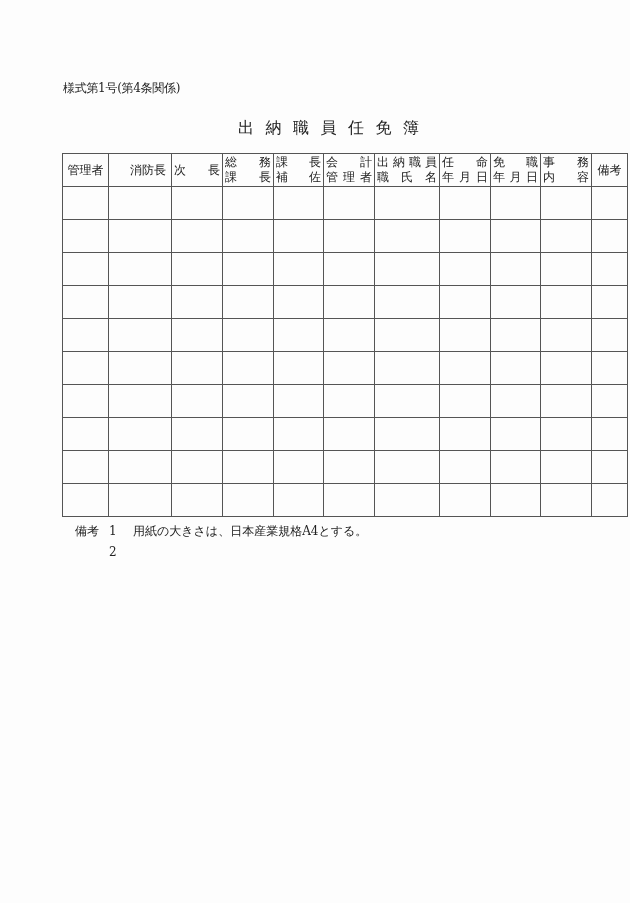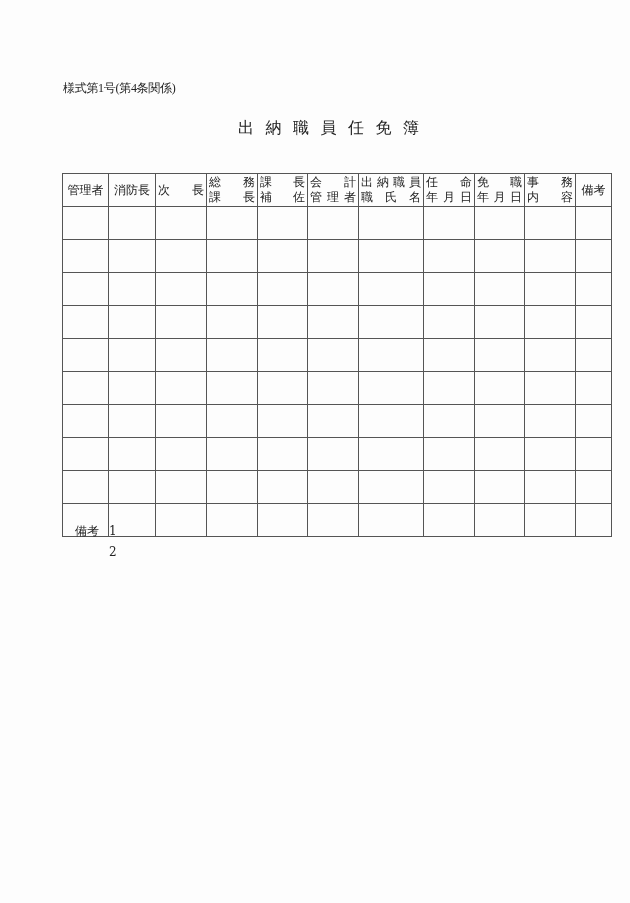--- a/index.html
+++ b/index.html
@@ -1,19 +1,19 @@
 <!DOCTYPE html>
 <html><head>
 <meta charset="utf-8">
 <style>
   html, body { margin:0; padding:0; }
   body { width:630px; height:903px; background:#fdfdfd; position:relative; font-family:"DejaVu Serif","Liberation Serif",serif; color:#222; overflow:hidden; }
-  .form-no { position:absolute; left:63px; top:80px; font-size:12px; letter-spacing:-0.3px;font-family:Liberation Serif, serif; }
+  .form-no { position:absolute; left:63px; top:80px; font-size:12px; letter-spacing:-0.3px; }
   .title { position:absolute; left:238px; top:118px; font-size:16px; letter-spacing:11.5px; white-space:nowrap; }
-  table.reg { position:absolute; left:62px; top:153px; border-collapse:collapse; table-layout:fixed;margin-top:20px; }
+  table.reg { position:absolute; left:62px; top:153px; border-collapse:collapse; table-layout:fixed; }
   table.reg td, table.reg th { border:1px solid #555; padding:0; font-weight:normal; font-size:12px; }
   table.reg th { height:32px; vertical-align:middle; }
   table.reg td { height:32px; }
   .h1 { text-align:center; }
   .h2 { line-height:15px; padding:0 2px !important; }
   .h2 .ln { display:flex; justify-content:space-between; }
   .notes { position:absolute; left:75px; top:521px; font-size:12px; line-height:21px; }
   .notes .row { display:flex; }
   .notes .lbl { width:34px; }
   .notes .num { width:24px; }
@@ -21,21 +21,21 @@
 </head>
 <body>
 
 <div class="form-no">様式第1号(第4条関係)</div>
 <div class="title">出納職員任免簿</div>
 
 <table class="reg">
   <thead>
       <tr id="hdr">
         <th class="h1" style="width: 45px;"><span>管理者</span></th>
-        <th class="h1" style="width: 46px;"><span>消防長</span></th>
+        <th class="h1" style="width: 46px; padding-left: 16px;"><span>消防長</span></th>
         <th class="h2" style="width: 46px;">
           <div class="ln">
             <span>次</span>
             <span>長</span>
           </div>
         </th>
         <th class="h2" style="width: 46px;">
           <div class="ln">
             <span>総</span>
             <span>務</span>
@@ -245,18 +245,19 @@
         <td></td>
         <td></td>
       </tr>
     </tbody>
 </table>
 
 <div class="notes">
   <div class="row">
     <span class="lbl">備考</span>
     <span class="num">1</span>
+    <span>用紙の大きさは、日本産業規格A4とする。</span>
   </div>
   <div class="row">
     <span class="lbl"></span>
     <span class="num">2</span>
   </div>
 </div>
 
 </body></html>

